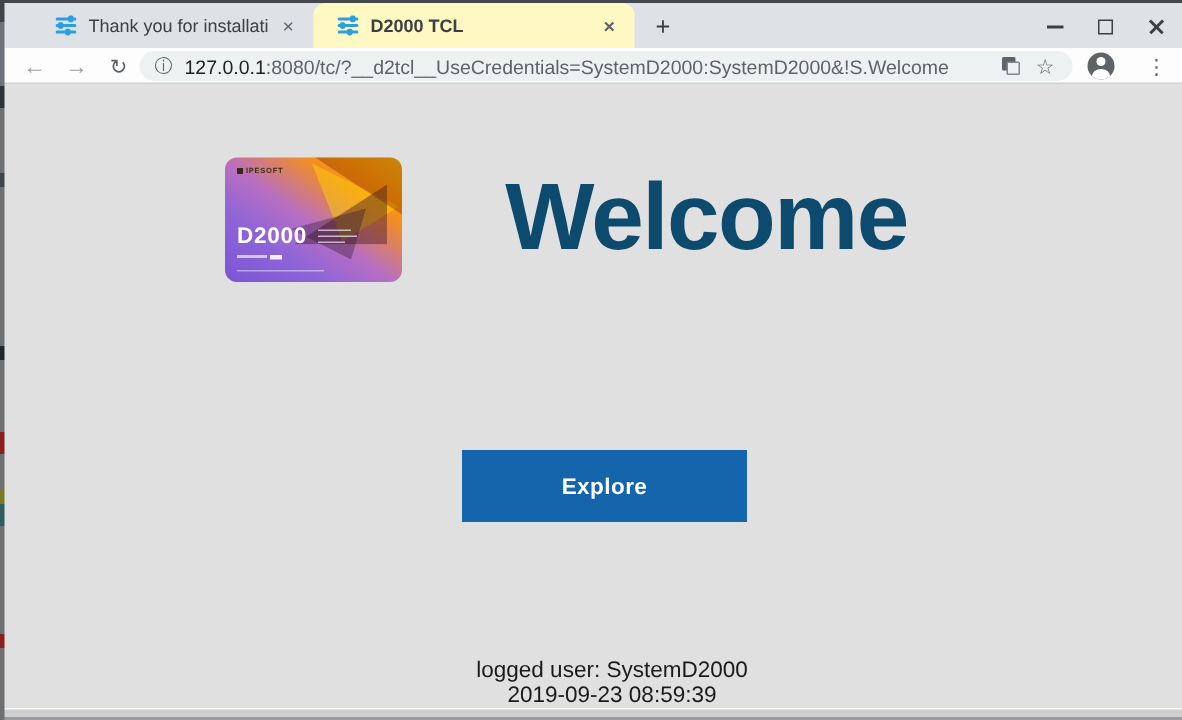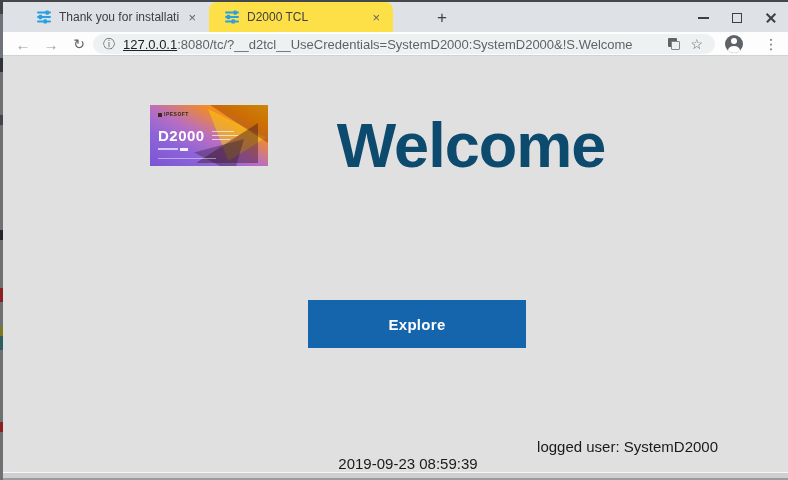--- a/index.html
+++ b/index.html
@@ -17,22 +17,22 @@
       #6e7072 63%,#6e7072 68%,#7a7a25 68%,#7a7a25 70%,#2e5f5f 70%,#2e5f5f 73%,
       #6e7072 73%,#6e7072 88%,#8c2020 88%,#8c2020 90%,#6e7072 90%,#6e7072 100%); }
   .bottom-strip { position:absolute; left:0; bottom:2px; width:788px; height:6px;
     background:#cfcfcf; border-top:1px solid #f7f7f7; }
   .frame-bottom { position:absolute; left:0; bottom:0; width:788px; height:2px; background:#9a9da1; }
 
   
   .tabbar { position:absolute; top:2px; left:3px; right:0; height:30px; background:#dee1e6; }
   .tab { position:absolute; top:0; height:30px; display:flex; align-items:center; cursor:default; }
   .tab-inactive { left:8px; width:196px; padding:0 8px 0 26px; }
-  .tab-active { left:206px; width:184px; padding:0 10px 0 16px; background:#fde047;
-    border-radius:8px 8px 0 0; }
+  .tab-active { left:206px; width:214px; padding:0 10px 0 16px; background:#fef9c3;
+    border-radius:8px 8px 0 0;font-weight:bold; }
   .tab-title { font-size:12px; color:#3c4043; white-space:nowrap; overflow:hidden;
     text-overflow:clip; flex:1; margin-left:8px; }
   .tab-close { font-size:13px; color:#5f6368; margin-left:6px; line-height:1; padding:1px 3px; }
   .new-tab { position:absolute; left:428px; top:5px; width:22px; height:22px; text-align:center;
     font-size:17px; line-height:21px; color:#3c4043; }
   .favicon { flex:0 0 auto; display:block; }
 
   
   .win-btns { position:absolute; top:2px; right:0; height:28px; display:flex; }
   .win-btn { width:34px; height:28px; display:flex; align-items:center; justify-content:center; }
@@ -49,41 +49,41 @@
     border-bottom:1px solid #cfd2d6; }
   .nav-icon { position:absolute; top:0; height:24px; display:flex; align-items:center;
     justify-content:center; width:24px; font-size:15px; }
   .icon-back { left:8px; color:#9aa0a6; }
   .icon-forward { left:36px; color:#9aa0a6; }
   .icon-reload { left:64px; color:#5f6368; font-size:14px; }
   .omnibox { position:absolute; left:90px; top:2px; width:622px; height:20px; background:#eef1f2;
     border-radius:10px; display:flex; align-items:center; }
   .icon-info { margin-left:10px; color:#5f6368; font-size:12px; }
   .url { margin-left:8px; font-size:13px; color:#5f6368; white-space:nowrap; overflow:hidden; }
-  .url .host { color:#202124;text-decoration:underline; }
+  .url .host { color:#202124; }
   .omni-right { position:absolute; right:12px; top:0; height:20px; display:flex; align-items:center; gap:10px; }
   .translate-glyph { position:relative; width:12px; height:12px; }
   .translate-glyph::before { content:""; position:absolute; top:0; left:0; width:9px; height:9px;
     background:#5f6368; border-radius:1px; }
   .translate-glyph::after { content:""; position:absolute; bottom:0; right:0; width:7px; height:7px;
     border:1.5px solid #80868b; border-radius:1px; background:#eef1f2; }
   .icon-star { color:#5f6368; font-size:14px; line-height:1; }
   .avatar { position:absolute; left:722px; top:3px; width:18px; height:18px; border-radius:50%;
     background:#5f6368; overflow:hidden; }
   .avatar::before { content:""; position:absolute; top:3px; left:6px; width:6px; height:6px;
     border-radius:50%; background:#fff; }
   .avatar::after { content:""; position:absolute; top:11px; left:3px; width:12px; height:9px;
     border-radius:50%; background:#fff; }
   .icon-menu { position:absolute; left:756px; top:0; width:24px; height:24px; display:flex;
     align-items:center; justify-content:center; color:#5f6368; font-size:14px; }
 
   
   .page { position:absolute; top:57px; left:3px; right:0; bottom:8px; background:#e0e0e0; }
 
-  .logo-card { position:absolute; left:147px; top:48px; width:118px; height:61px; border-radius:0;
+  .logo-card { position:absolute; left:147px; top:48px; width:118px; height:83px; border-radius:8px;
     overflow:hidden;
     background:linear-gradient(to top right, #7a55d4 0%, #8e64d8 28%, #b86ec2 48%, #e8873f 68%, #ff9800 80%, #ffc107 100%); }
   .logo-tri { position:absolute; }
   .tri1 { right:-6px; top:-4px; width:70px; height:46px; background:rgba(120,40,10,0.38);
     clip-path:polygon(100% 0, 0 0, 100% 100%); }
   .tri2 { right:10px; top:18px; width:62px; height:40px; background:rgba(60,20,30,0.42);
     clip-path:polygon(0 100%, 100% 0, 100% 100%); }
   .tri3 { right:2px; top:4px; width:58px; height:52px; background:rgba(255,214,0,0.45);
     clip-path:polygon(0 0, 100% 55%, 35% 100%); }
   .tri4 { right:24px; top:34px; width:50px; height:34px; background:rgba(40,20,40,0.35);
@@ -99,24 +99,24 @@
   .ll2 { left:62px; bottom:30px; width:26px; }
   .ll3 { left:62px; bottom:26px; width:18px; }
   .ll4 { left:8px; bottom:16px; width:20px; height:2px; }
   .ll5 { left:30px; bottom:15.5px; width:8px; height:3px; background:rgba(255,255,255,0.9); }
   .ll6 { left:8px; bottom:7px; width:58px; height:1px; background:rgba(255,255,255,0.45); }
 
   .welcome { position:absolute; left:272px; top:52px; width:392px; text-align:center;
     font-size:63px; font-weight:bold; color:#0c4a6e; letter-spacing:-1px; }
   .subtitle { position:absolute; left:105px; top:144px; width:600px; text-align:center;
     font-size:20px; font-weight:bold; color:#111; }
-  .explore-btn { position:absolute; left:305px; top:243px; width:218px; height:48px;
+  .explore-btn { position:absolute; left:305px; top:243px; width:190px; height:48px;
     background:#1565ad; border:none; color:#ffffff; font-family:"Liberation Sans",sans-serif;
     font-size:15px; font-weight:bold; letter-spacing:0.3px; cursor:pointer; }
-  .footer-user { position:absolute; left:95px; top:381px; width:620px; text-align:right;
+  .footer-user { position:absolute; left:95px; top:381px; width:620px; text-align:center;
     font-size:15px; color:#1a1a1a; }
   .footer-time { position:absolute; left:95px; top:398px; width:620px; text-align:center;
     font-size:15px; color:#1a1a1a; }
 </style>
 </head>
 <body>
 
 <div class="window">
 
   <div class="frame-top"></div>

